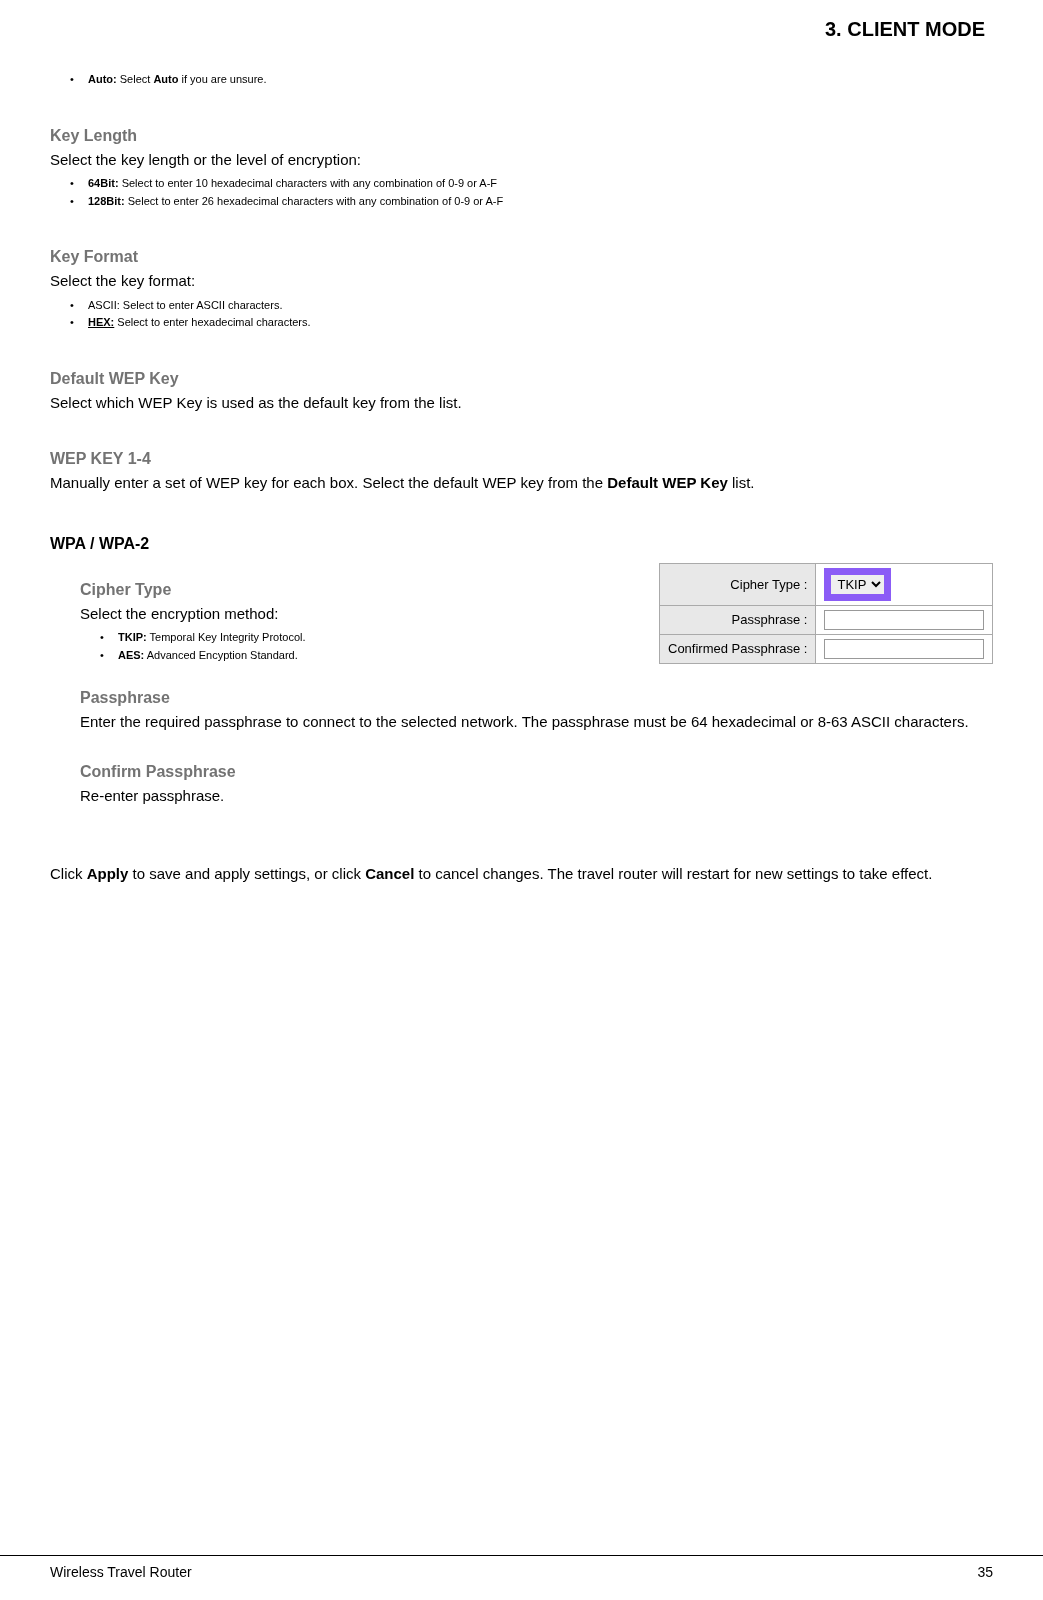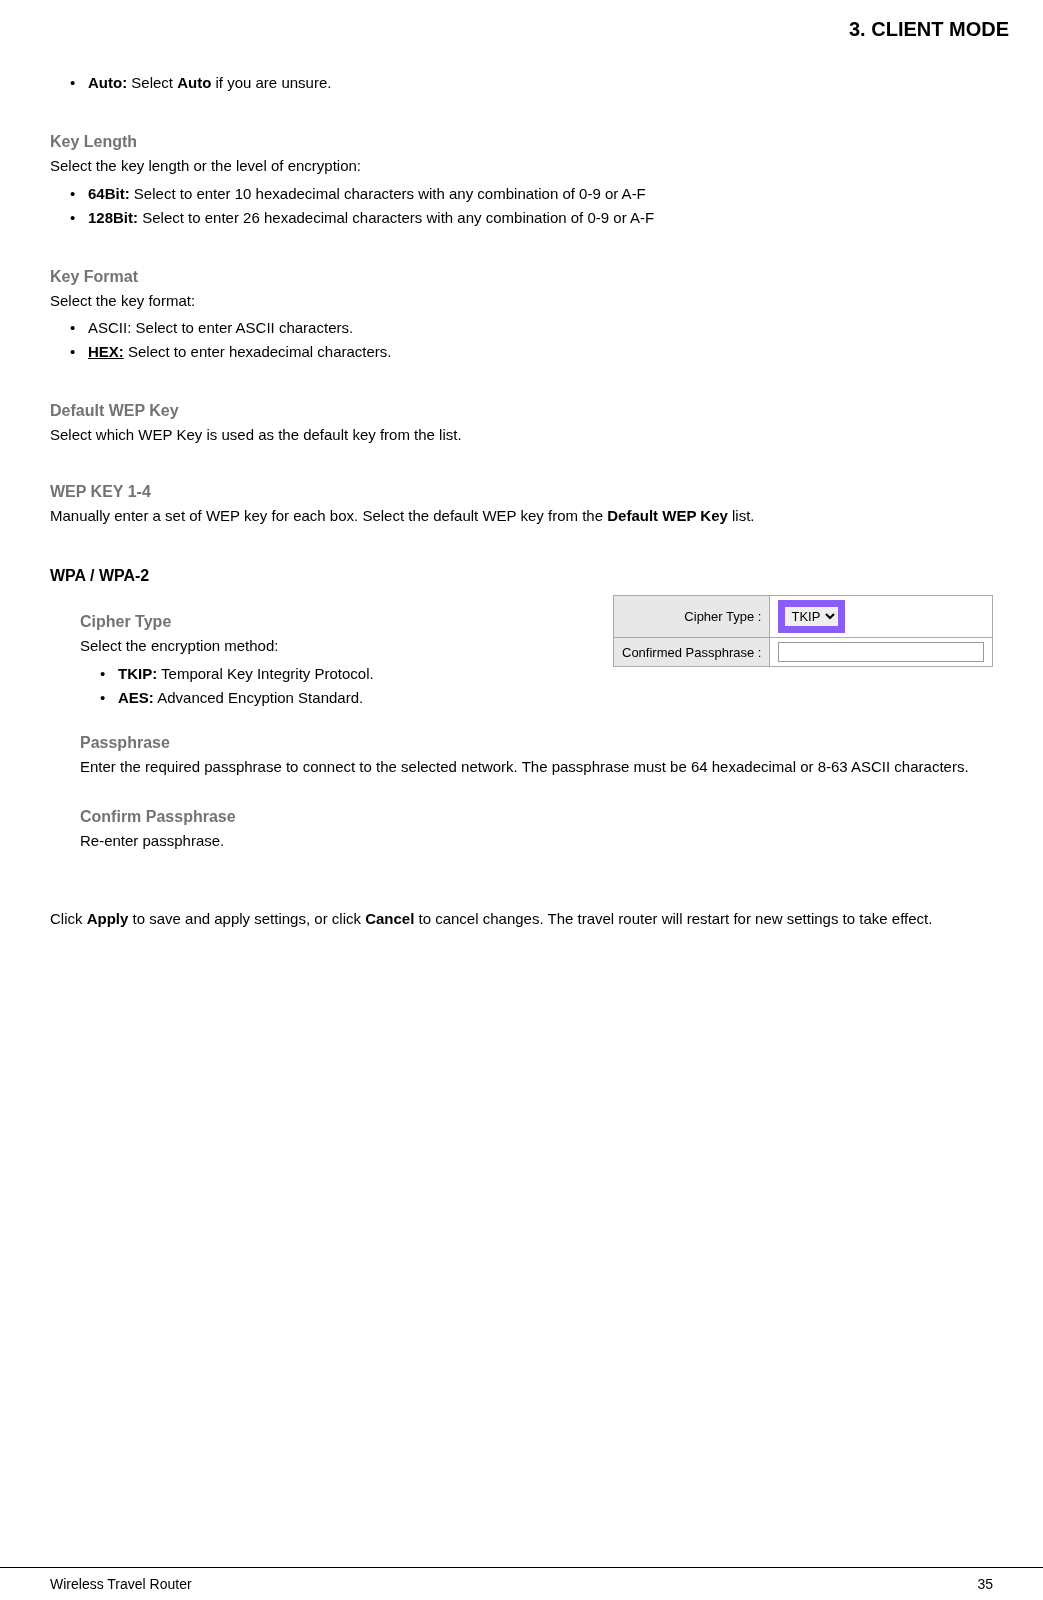--- a/index.html
+++ b/index.html
@@ -14,21 +14,21 @@
     }
 
     .page-content {
       padding: 20px 50px 60px 50px;
     }
 
     .page-title {
       text-align: right;
       font-size: 20px;
       font-weight: bold;
-      padding: 18px 34px 10px 50px;
+      padding: 18px 58px 10px 50px;
       border-bottom: none;
     }
 
     h2.section-heading {
       color: #737373;
       font-size: 16px;
       font-weight: bold;
       margin-top: 18px;
       margin-bottom: 4px;
     }
@@ -41,21 +41,21 @@
 
     ul.bullet-list {
       list-style: none;
       margin-left: 20px;
       margin-bottom: 6px;
     }
 
     ul.bullet-list li {
       position: relative;
       padding-left: 18px;
-      font-size: 15px;
+      font-size: 11px;
       line-height: 1.6;
     }
 
     ul.bullet-list li::before {
       content: "•";
       position: absolute;
       left: 0;
       color: #000;
     }
 
@@ -79,21 +79,21 @@
       gap: 30px;
       align-items: flex-start;
       margin-bottom: 6px;
     }
 
     .wpa-left {
       flex: 1;
     }
 
     .wpa-right {
-      width: 380px;
+      width: 334px;
       flex-shrink: 0;
       border-radius: 25px;
     }
 
     .cipher-table {
       border-collapse: collapse;
       width: 100%;
       font-size: 13px;
       border: 1px solid #aaa;
     }
@@ -124,21 +124,21 @@
     .cipher-input {
       width: 100%;
       border: 1px solid #999;
       font-size: 13px;
       padding: 1px 3px;
       height: 20px;
     }
 
     .footer-bar {
       position: absolute;
-      bottom: 0;
+      bottom: 12px;
       left: 0;
       right: 0;
       border-top: 1px solid #000;
       display: flex;
       justify-content: space-between;
       padding: 8px 50px;
       font-size: 14px;
     }
 
     .spacer {
@@ -238,20 +238,26 @@
                 <tr>
               <td class="label-cell">Cipher Type :</td>
               <td class="input-cell">
                 <select class="cipher-select">
                   <option>TKIP</option>
                   <option>AES</option>
                 </select>
               </td>
             </tr>
             <tr>
+              <td class="label-cell">Passphrase :</td>
+              <td class="input-cell">
+                <input type="text" class="cipher-input" value="" style="">
+              </td>
+            </tr>
+            <tr>
               <td class="label-cell">Confirmed Passphrase :</td>
               <td class="input-cell">
                 <input type="text" class="cipher-input" value="" style="">
               </td>
             </tr>
           </tbody>
             </table>
         </div>
       </div>
 

